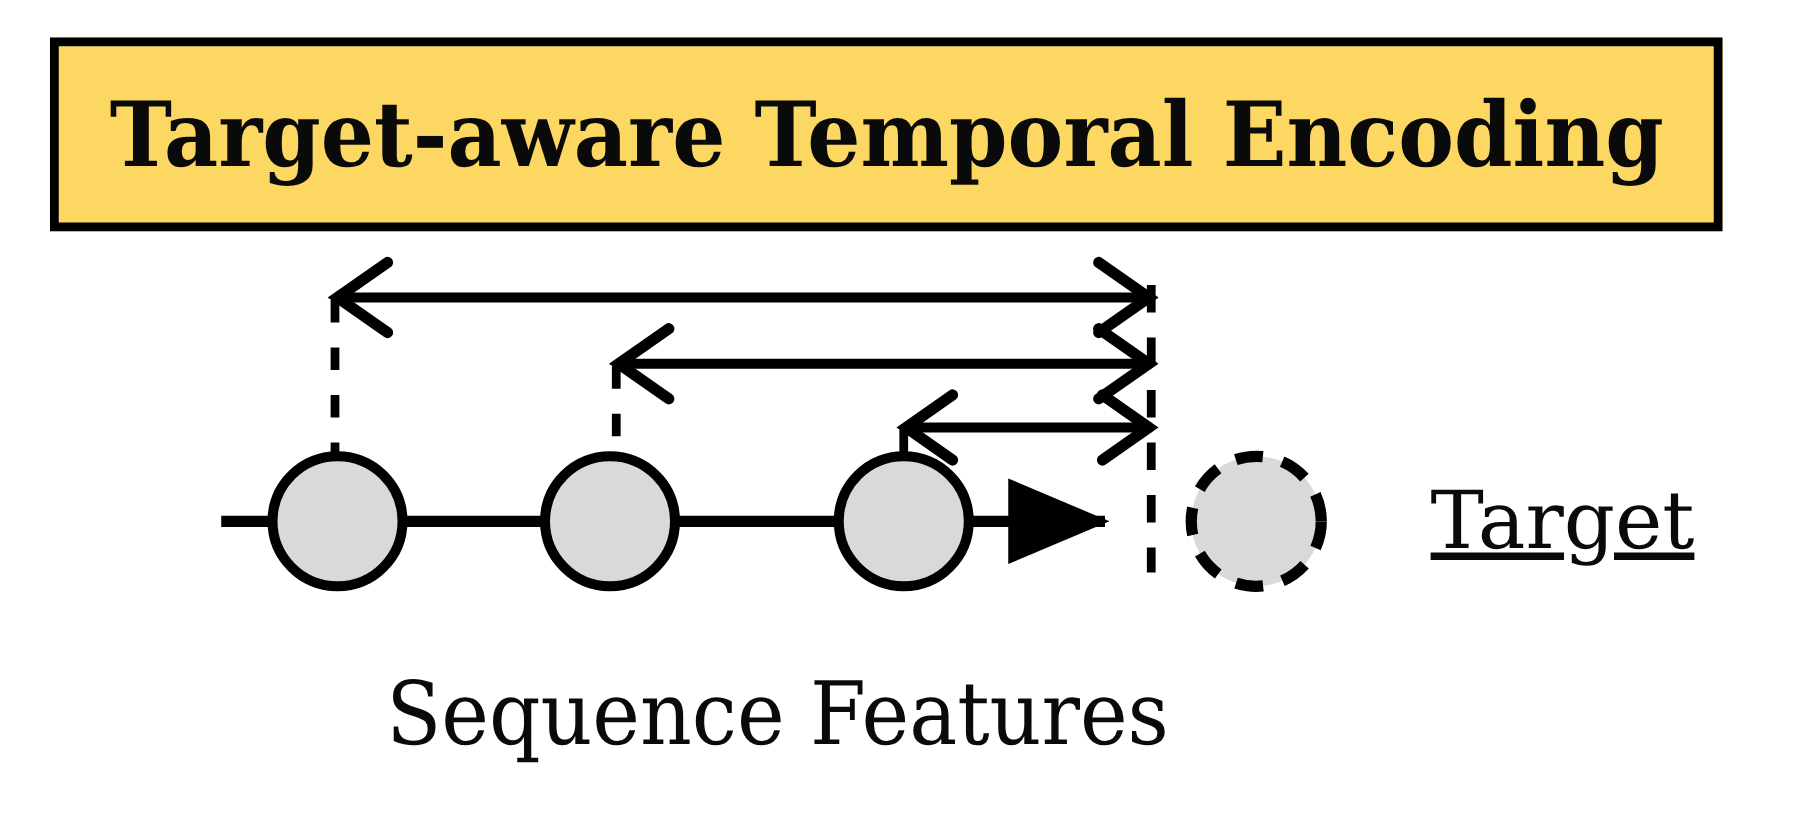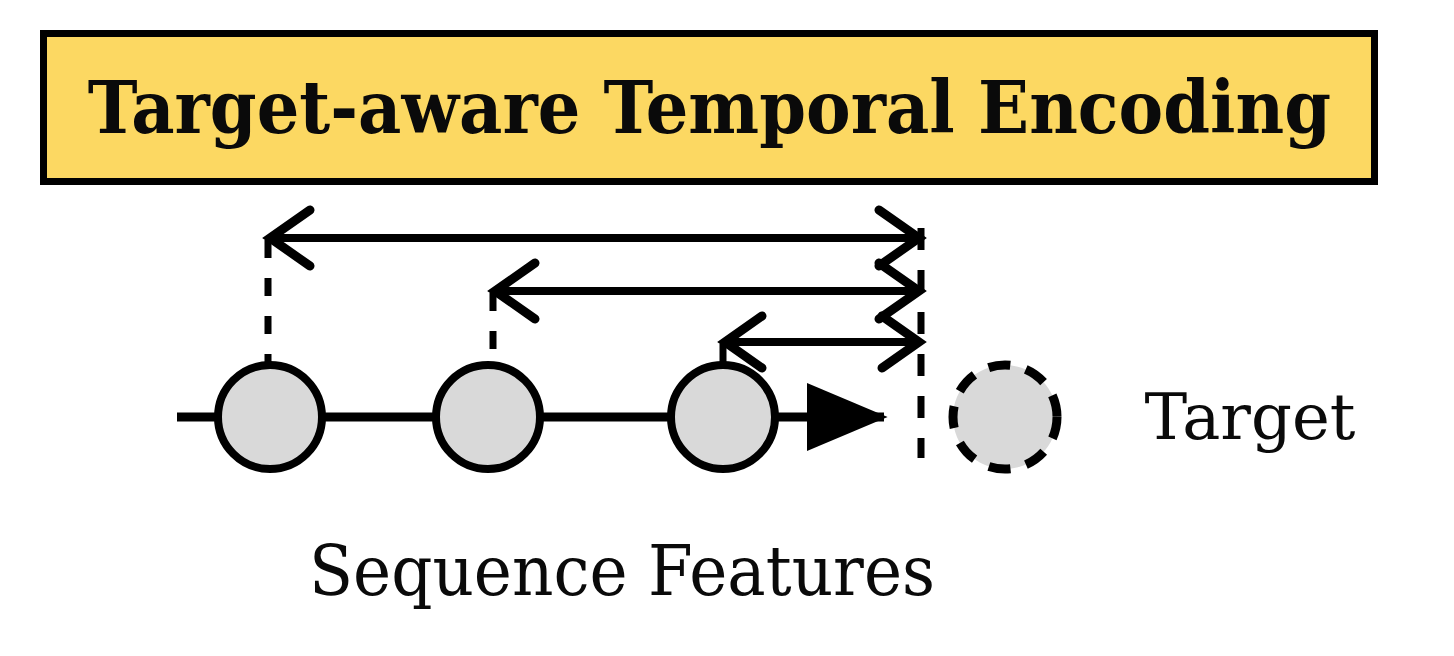--- a/index.html
+++ b/index.html
@@ -58,20 +58,21 @@
     color: #0a0a0a;
     white-space: nowrap;
   }
   #target-label {
     left: 1100px;
     top: 381px;
     width: 300px;
     text-align: center;
     font-size: 64px;
     line-height: 72px;
+    text-decoration: underline;
   }
   #sequence-label {
     left: 177px;
     top: 529px;
     width: 890px;
     text-align: center;
     font-size: 70px;
     line-height: 84px;
     transform: scaleX(0.92);
     transform-origin: center center;

